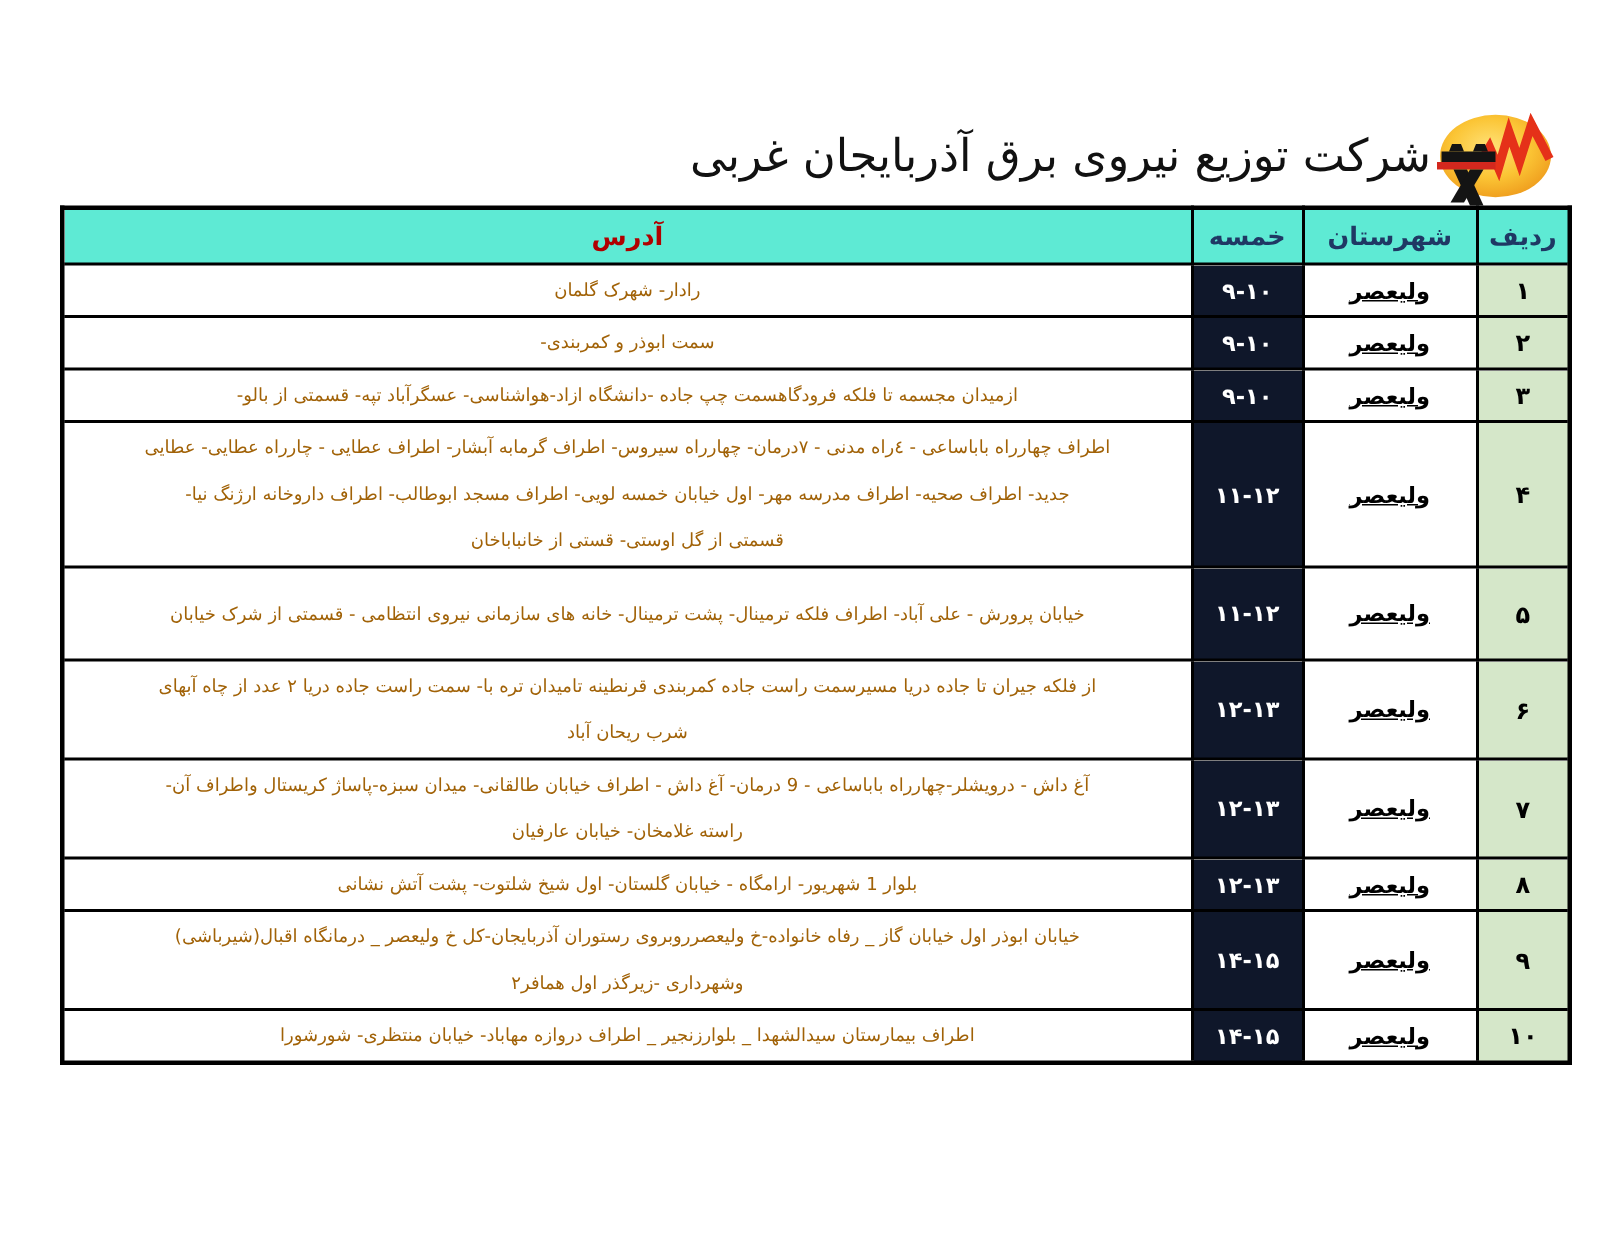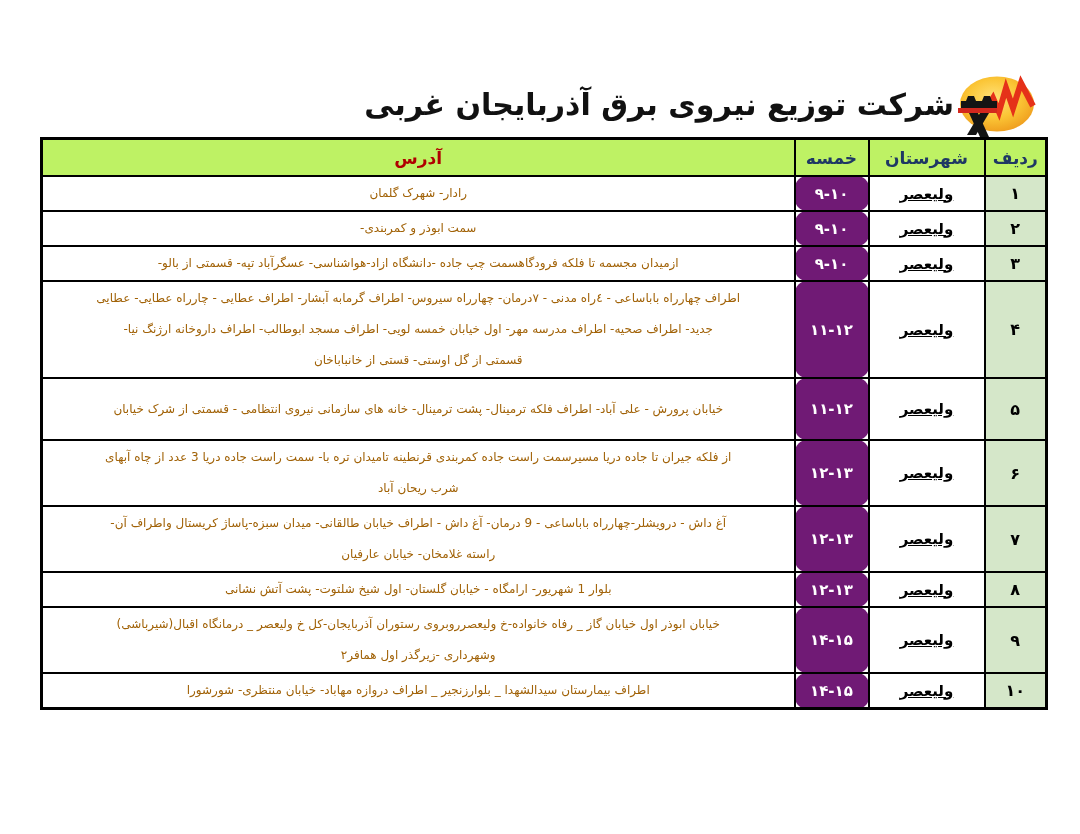--- a/index.html
+++ b/index.html
@@ -6,49 +6,49 @@
   .page {
     position:relative; width:1080px; height:834px; background:#ffffff;
     font-family:"DejaVu Sans","Liberation Sans",sans-serif; overflow:hidden;
   }
   
   .hdr {
     position:absolute; top:70px; right:44px; height:70px;
     display:flex; flex-direction:row; align-items:center; gap:4px;
   }
   .title {
-    margin:0; font-size:30px; font-weight:bold; color:#111;
+    margin:0; font-size:30px; font-weight:normal; color:#111;
     direction:rtl; white-space:nowrap; line-height:66px;
   }
   .logo { width:78px; height:68px; display:block; margin-bottom:-8px; }
   
   table.sched {
     position:absolute; top:137px; left:40px; width:1008px;
     border-collapse:collapse; direction:rtl; table-layout:fixed;
     border:3px solid #000;
   }
   table.sched th, table.sched td {
     border:2px solid #000; text-align:center; vertical-align:middle;
     padding:1px 6px; overflow:hidden;
   }
   thead th {
-    background:#bef264; height:33px; font-size:17px; font-weight:bold;
+    background:#5eead4; height:33px; font-size:17px; font-weight:bold;
     color:#1F3864;
   }
   thead th.addr { color:#B00000; }
   col.c-radif  { width:62px; }
   col.c-county { width:116px; }
   col.c-hour   { width:74px; }
   td.radif {
     background:#D5E7C9; font-weight:bold; font-size:16px; color:#000;
   }
   td.county { font-weight:bold; font-size:15px; color:#000;text-decoration:underline; }
   td.hour {
-    background:#701a75; color:#fff; font-weight:bold; font-size:15px;
-    direction:ltr; unicode-bidi:bidi-override;border-radius:12px;
+    background:#0f172a; color:#fff; font-weight:bold; font-size:15px;
+    direction:ltr; unicode-bidi:bidi-override;
   }
   td.addr {
     font-size:12px; color:#a16207; white-space:pre-line; line-height:31px;
     text-align:center;
   }
   
   tbody tr:nth-child(1)  { height:33px; }
   tbody tr:nth-child(2)  { height:33px; }
   tbody tr:nth-child(3)  { height:33px; }
   tbody tr:nth-child(4)  { height:97px; }
@@ -132,21 +132,21 @@
         <tr>
           <td class="radif">۵</td>
           <td class="county">ولیعصر</td>
           <td class="hour">۱۱-۱۲</td>
           <td class="addr">خیابان پرورش - علی آباد- اطراف فلکه ترمینال- پشت ترمینال- خانه های سازمانی نیروی انتظامی - قسمتی از شرک خیابان</td>
         </tr>
         <tr>
           <td class="radif">۶</td>
           <td class="county">ولیعصر</td>
           <td class="hour">۱۲-۱۳</td>
-          <td class="addr">از فلکه جیران تا جاده  دریا مسیرسمت راست جاده کمربندی قرنطینه تامیدان تره با- سمت راست جاده دریا 3 عدد از چاه آبهای
+          <td class="addr">از فلکه جیران تا جاده  دریا مسیرسمت راست جاده کمربندی قرنطینه تامیدان تره با- سمت راست جاده دریا ۲ عدد از چاه آبهای
 شرب ریحان آباد</td>
         </tr>
         <tr>
           <td class="radif">۷</td>
           <td class="county">ولیعصر</td>
           <td class="hour">۱۲-۱۳</td>
           <td class="addr">آغ داش - درویشلر-چهارراه باباساعی - 9 درمان- آغ داش - اطراف خیابان طالقانی- میدان سبزه-پاساژ کریستال واطراف آن-
 راسته غلامخان- خیابان عارفیان</td>
         </tr>
         <tr>

